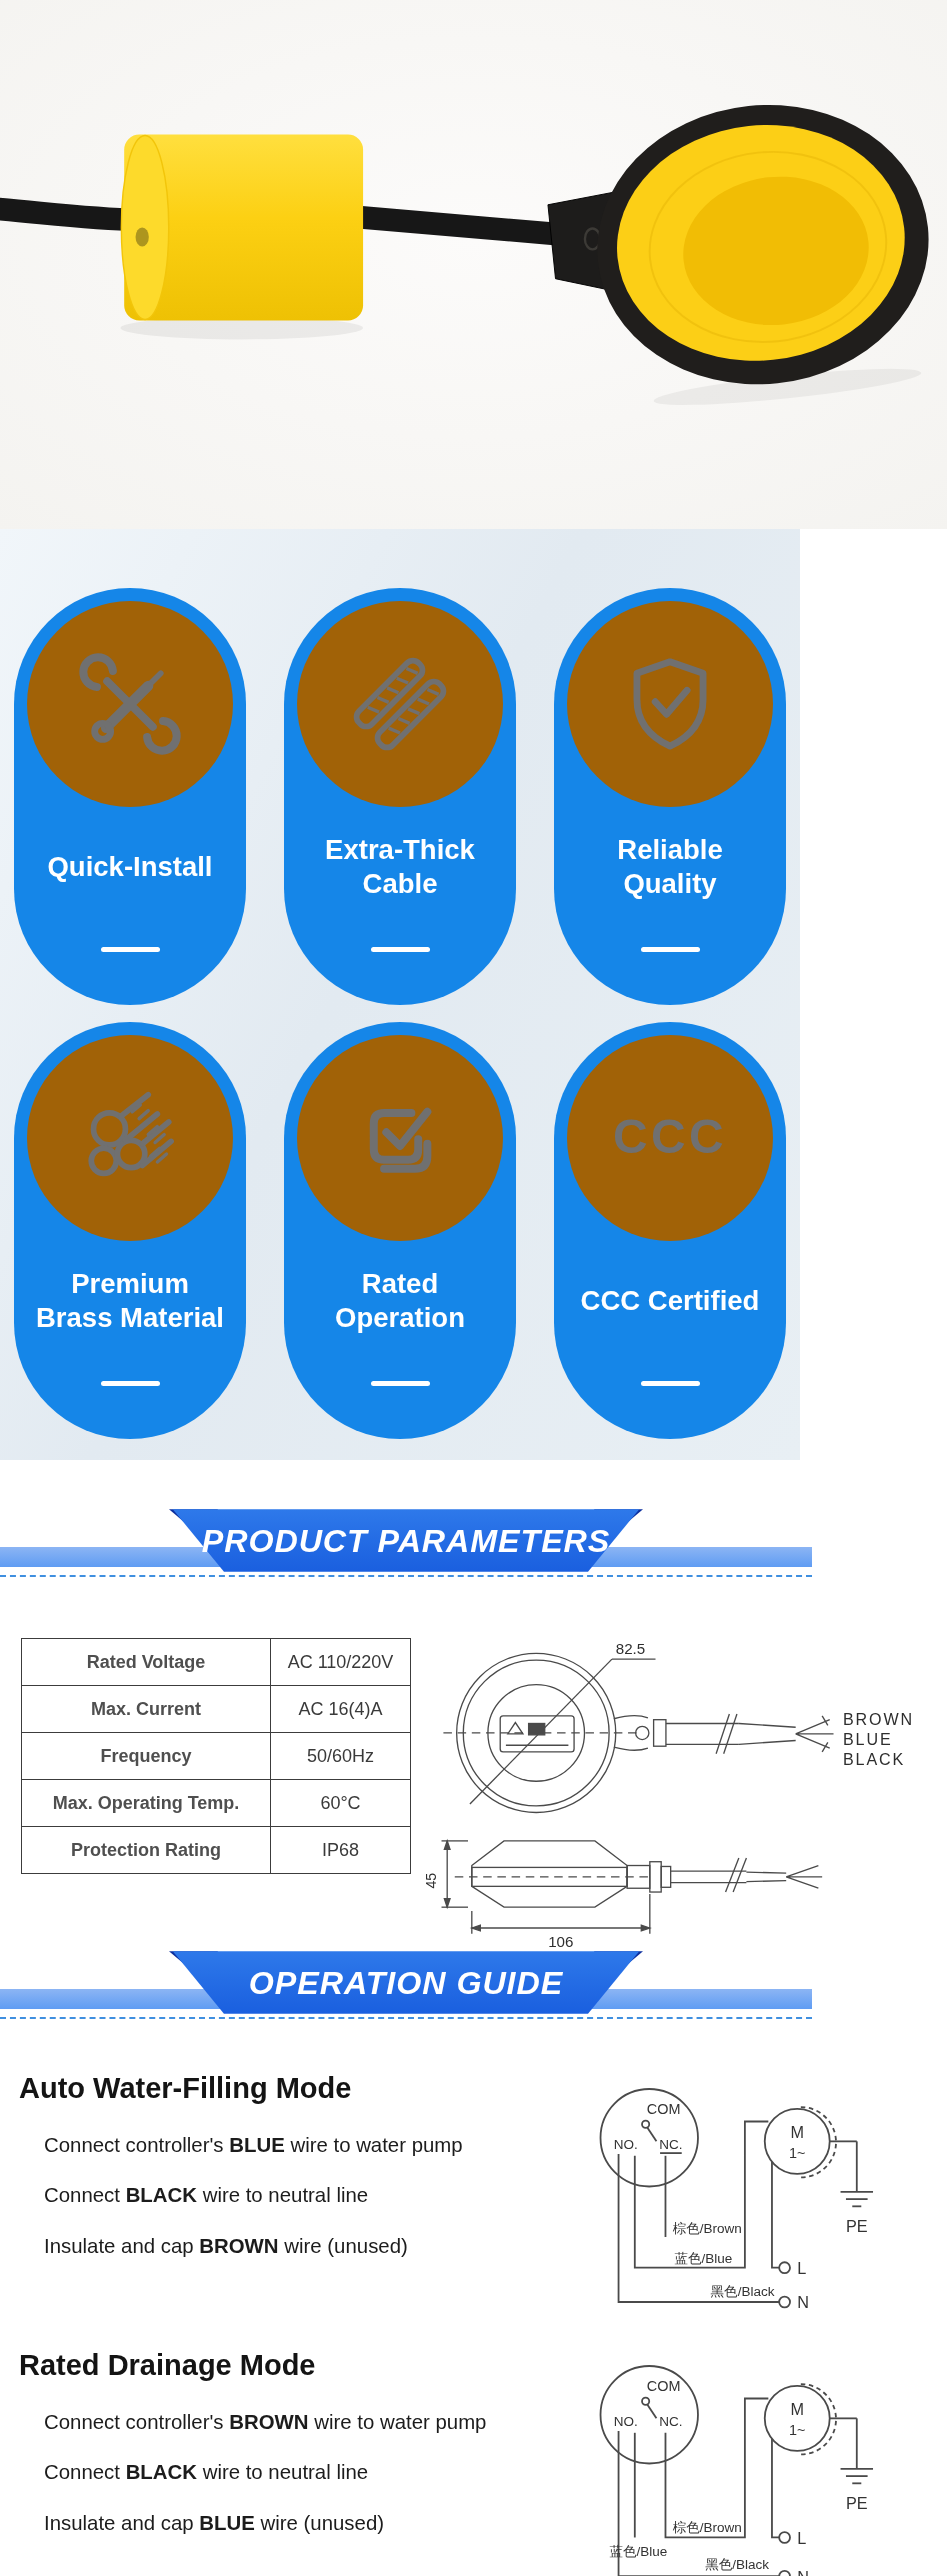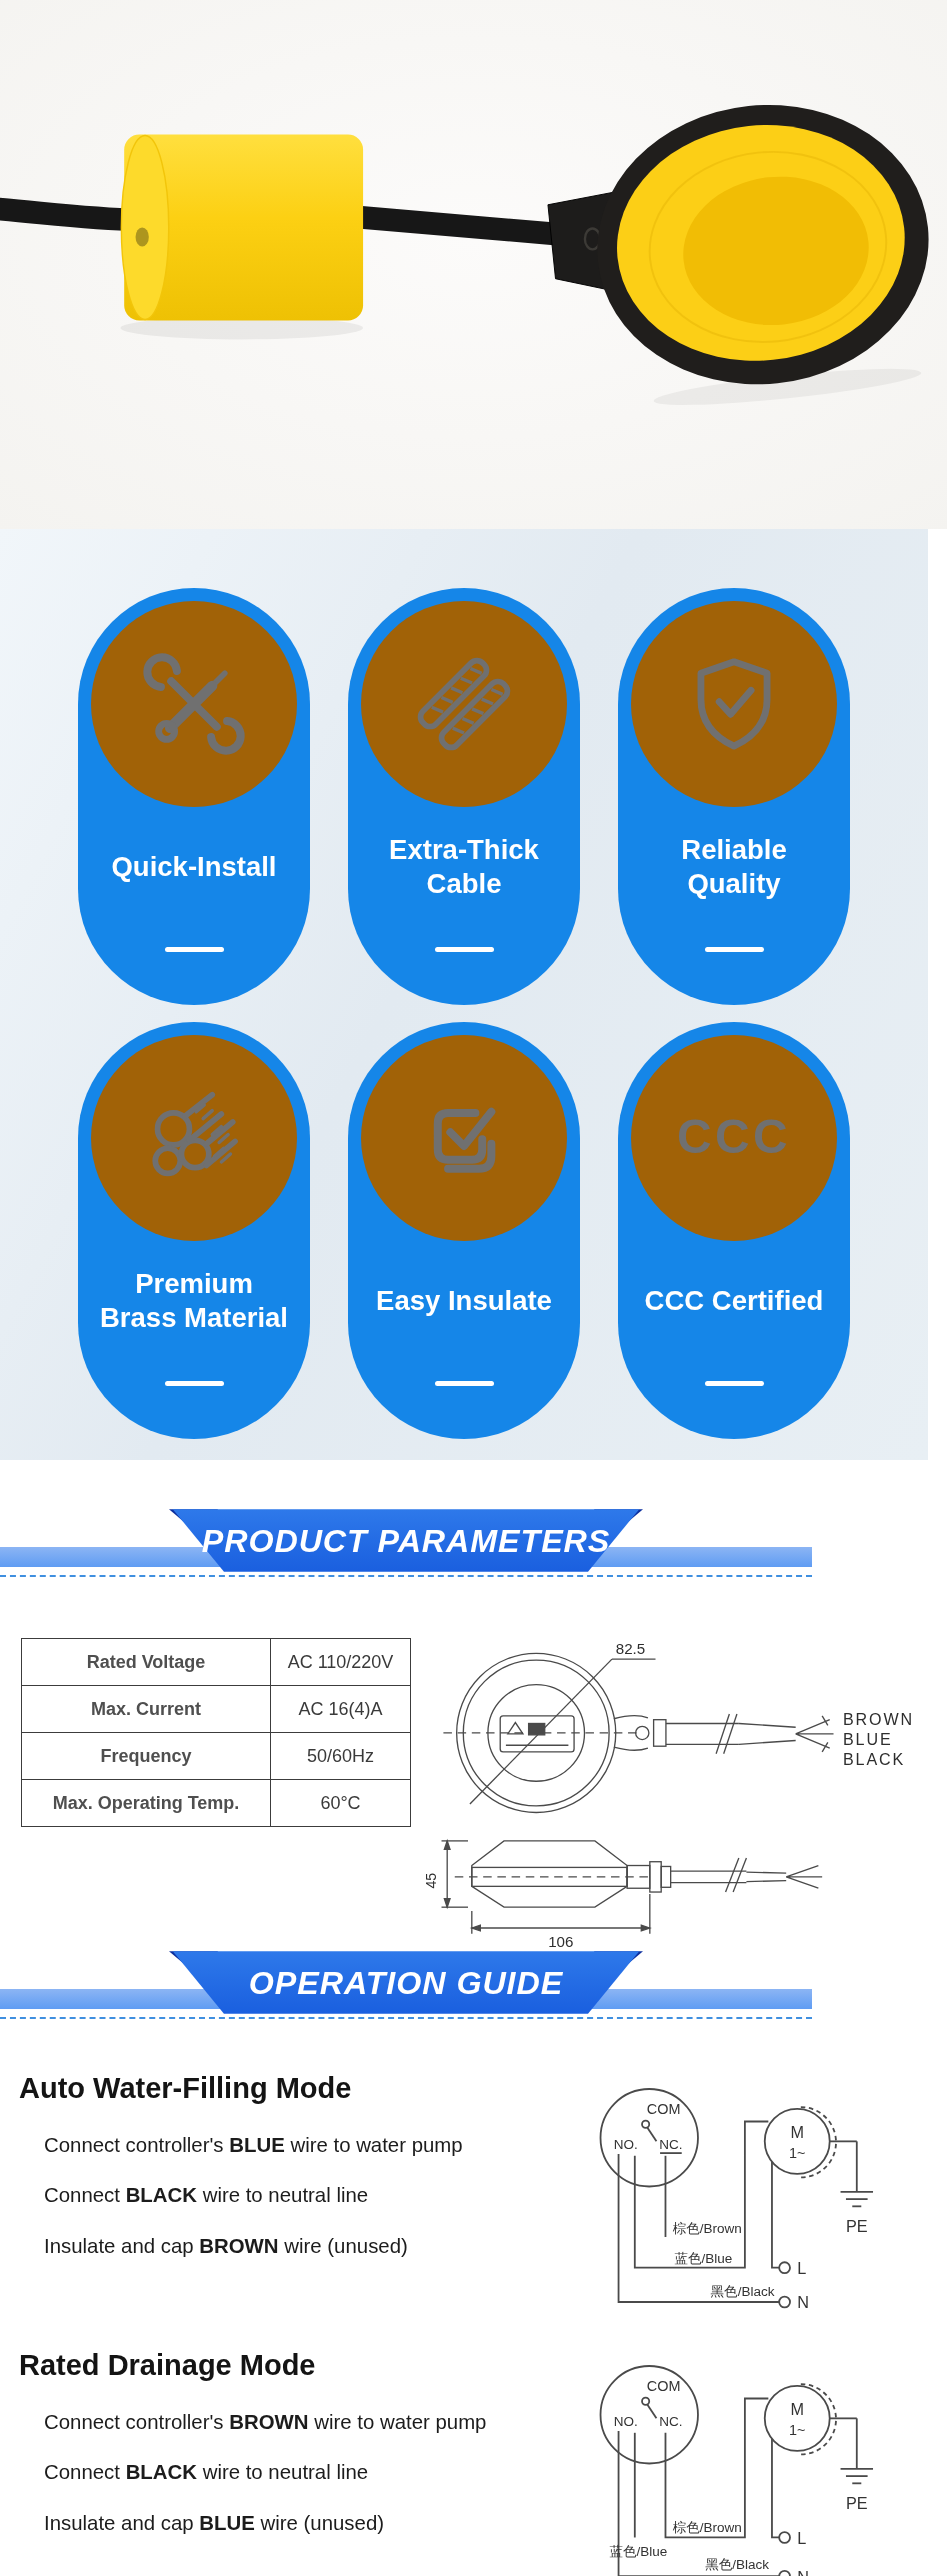--- a/index.html
+++ b/index.html
@@ -5,21 +5,21 @@
   * { margin:0; padding:0; box-sizing:border-box; }
   html,body { background:#fff; }
   body {
     width:948px; margin:0 auto;
     font-family:"Liberation Sans", sans-serif;
     color:#222;
   }
   
   .photo-section { width:948px; height:529px; overflow:hidden; background:#faf9f7; }
   
-  .features { width:928px; background:linear-gradient(118deg,#f1f6fa 0%,#e2eaf1 45%,#e8eff4 100%); padding:59px 0 21px; }
+  .features { width:800px; background:linear-gradient(118deg,#f1f6fa 0%,#e2eaf1 45%,#e8eff4 100%); padding:59px 0 21px; }
   .pill-row { display:flex; justify-content:center; gap:38px; }
   .pill-row + .pill-row { margin-top:17px; }
   .pill {
     width:232px; height:417px; border-radius:123px;
     background:#1586e8; display:flex; flex-direction:column; align-items:center;
   }
   .pill-circle {
     width:206px; height:206px; margin-top:13.3px; border-radius:50%;
     background:#a16207; display:flex; align-items:center; justify-content:center;
   }
@@ -185,21 +185,21 @@
       <div class="pill-circle">
         <svg width="114" height="114" viewBox="0 0 100 100">
           <g fill="none" stroke="#707070" stroke-width="7" stroke-linecap="round" stroke-linejoin="round">
             <path d="M60,28 H36 Q27,28 27,37 V60 Q27,69 36,69 H57 Q66,69 66,60 V51"></path>
             <polyline points="38,45 50,57 74,27"></polyline>
             <path d="M74,55 V66 Q74,77 63,77 H36"></path>
           </g>
         </svg>
       </div>
       <div class="pill-label-zone">
-        <div class="pill-label">Easy Insulate</div>
+        <div class="pill-label">Rated Operation</div>
       </div>
       <div class="pill-dash"></div>
     </div>
 
     <div class="pill">
       <div class="pill-circle">
         <svg width="142" height="114" viewBox="0 0 120 100">
           <text x="60" y="63" text-anchor="middle" font-size="42" font-weight="bold" fill="#707070" letter-spacing="3">CCC</text>
         </svg>
       </div>
@@ -239,20 +239,24 @@
         <td class="k">Max. Current</td>
         <td class="v">AC 16(4)A</td>
       </tr>
       <tr>
         <td class="k">Frequency</td>
         <td class="v">50/60Hz</td>
       </tr>
       <tr>
         <td class="k">Max. Operating Temp.</td>
         <td class="v">60°C</td>
+      </tr>
+      <tr>
+        <td class="k">Protection Rating</td>
+        <td class="v">IP68</td>
       </tr>
     </tbody>
   </table>
 
   <svg class="tech-drawing" width="517" height="313" viewBox="0 0 546 330">
     <g stroke="#4a4a4a" stroke-width="1.4" fill="none">
 
       <circle cx="128" cy="100" r="84"></circle>
       <circle cx="128" cy="100" r="77"></circle>
       <circle cx="128" cy="100" r="51"></circle>

